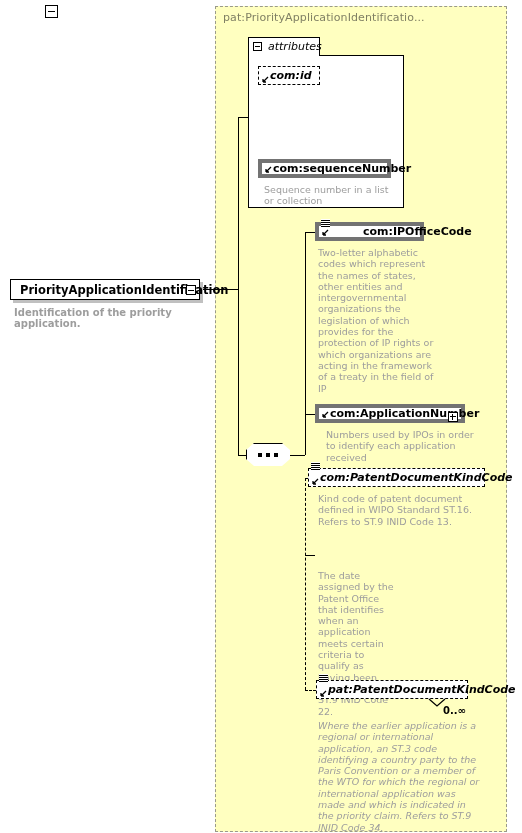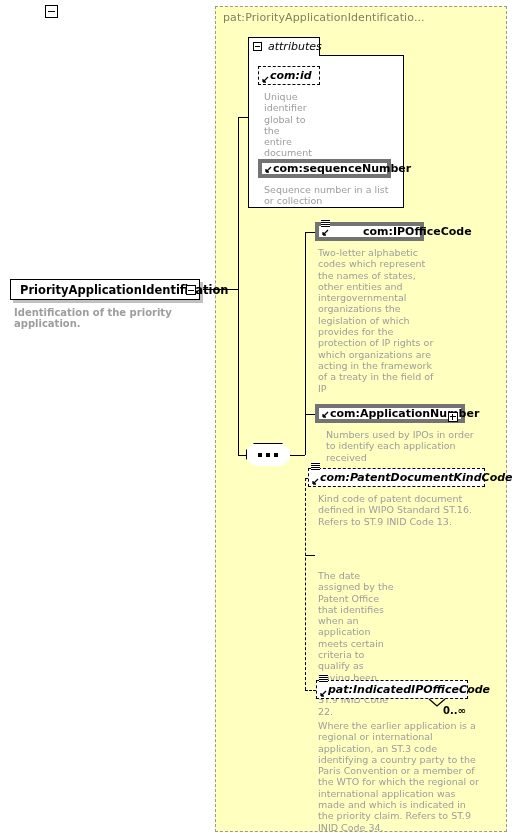--- a/index.html
+++ b/index.html
@@ -203,21 +203,20 @@
   <span class="attr-tab-label">attributes</span>
 
   <div class="node dashed" style="left:258px;top:66px;width:62px;">
     <span class="shadow"></span>
     <span class="shadow-r"></span>
     <span class="node-label">com:id</span>
     <svg class="arrow-glyph" viewBox="0 0 8 8">
       <path d="M7 1 L2 6 M2 6 L2 3 M2 6 L5 6" stroke="#000" stroke-width="1.3" fill="none"></path>
     </svg>
   </div>
-  <div class="doc" style="left:264px;top:91px;width:46px;">Unique identifier global to the entire document</div>
 
   <div class="node solid" style="left:258px;top:159px;width:133px;">
     <span class="shadow"></span>
     <span class="shadow-r"></span>
     <span class="node-label">com:sequenceNumber</span>
     <svg class="arrow-glyph" viewBox="0 0 8 8">
       <path d="M7 1 L2 6 M2 6 L2 3 M2 6 L5 6" stroke="#000" stroke-width="1.3" fill="none"></path>
     </svg>
   </div>
   <div class="doc" style="left:264px;top:184px;width:135px;">Sequence number in a list or collection</div>
@@ -280,24 +279,24 @@
 
   <div class="node dashed" style="left:316px;top:680px;width:152px;">
     <span class="shadow"></span>
     <span class="shadow-r"></span>
     <span class="hamb-glyph">
         <i></i>
         <i></i>
         <i></i>
         <i></i>
       </span>
-    <span class="node-label">pat:IndicatedIPOfficeCode</span>
+    <span class="node-label">pat:PatentDocumentKindCode</span>
     <svg class="arrow-glyph" viewBox="0 0 8 8">
       <path d="M7 1 L2 6 M2 6 L2 3 M2 6 L5 6" stroke="#000" stroke-width="1.3" fill="none"></path>
     </svg>
   </div>
   <svg class="card-arc" style="left:428px;top:698px;width:18px;height:9px;" viewBox="0 0 18 9">
     <path d="M1 1 L9 8 L17 1" stroke="#000" stroke-width="1.2" fill="none"></path>
   </svg>
   <div class="card" style="left:443px;top:705px;">0..∞</div>
-  <div class="doc" style="left:318px;top:720px;width:165px;">Where the earlier application is a regional or international application, an ST.3 code identifying a country party to the Paris Convention or a member of the WTO for which the regional or international application was made and which is indicated in the priority claim. Refers to ST.9 INID Code 34.</div>
+  <div class="doc" style="left:318px;top:720px;width:165px;font-style:italic;">Where the earlier application is a regional or international application, an ST.3 code identifying a country party to the Paris Convention or a member of the WTO for which the regional or international application was made and which is indicated in the priority claim. Refers to ST.9 INID Code 34.</div>
 
 </div>
 
 </body></html>

